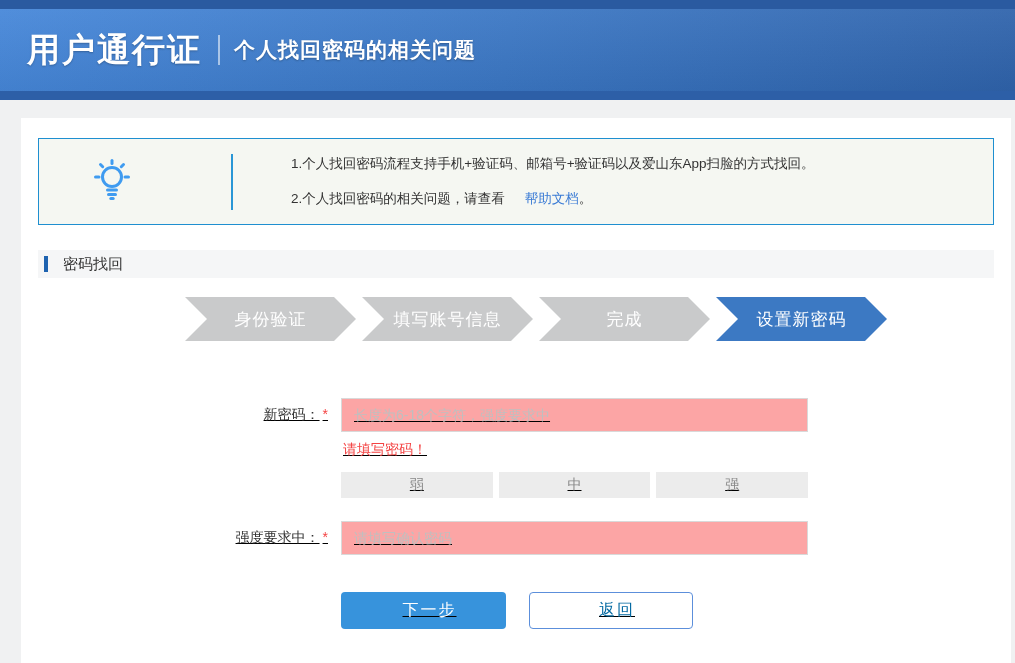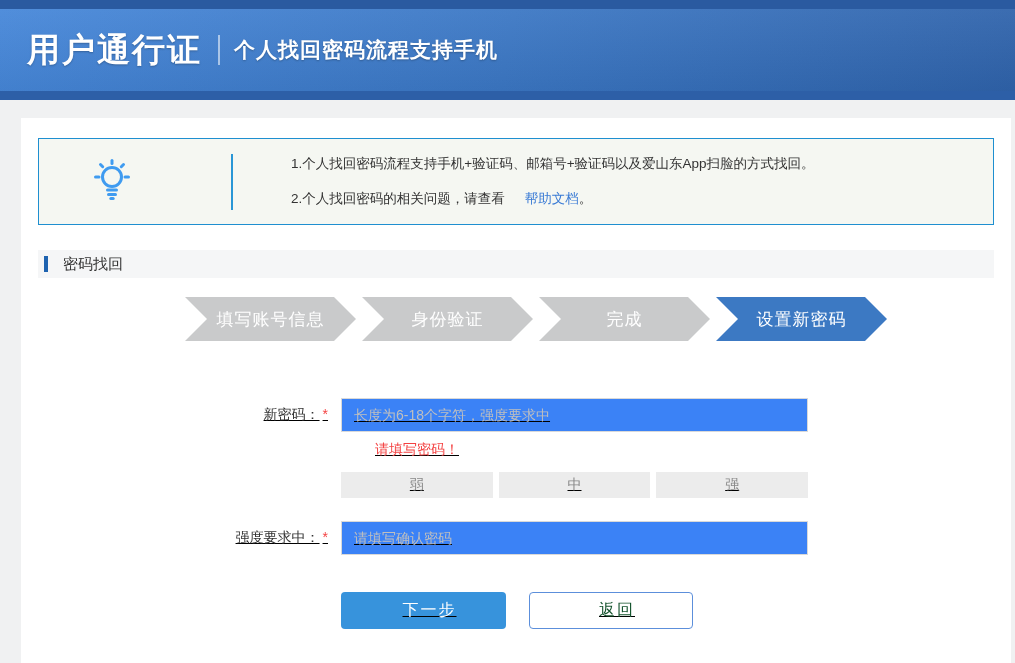--- a/index.html
+++ b/index.html
@@ -49,48 +49,48 @@
           clip-path:polygon(0 0, calc(100% - 22px) 0, 100% 50%, calc(100% - 22px) 100%, 0 100%, 22px 50%); }
   .step:last-child { margin-right:0; }
   .step.active { background:#3c79c3; }
 
   
   .form { margin-top:57px;text-decoration:underline; }
   .form-row { display:flex; align-items:center; }
   .label-col { width:320px; flex:0 0 320px; text-align:right; padding-right:13px;
                font-size:14px; color:#333; }
   .req { color:#f44242; margin-left:3px; }
-  input.text { width:467px; height:34px; border:1px solid #d9d9d9; background:#3b82f6;
+  input.text { width:467px; height:34px; border:1px solid #d9d9d9; background:#fca5a5;
                padding:0 12px; font-size:14px; color:#333; outline:none;
                font-family:"Liberation Sans","DejaVu Sans",sans-serif; }
   input.text::placeholder { color:#bfbfbf; }
   .error-row { margin-top:9px; }
-  .error-text { font-size:14px; color:#f44242; padding-left:2px;margin-left:32px; }
+  .error-text { font-size:14px; color:#f44242; padding-left:2px; }
   .strength-row { margin-top:13px; }
   .strength { display:flex; gap:6px; width:467px; }
   .strength-seg { flex:1; height:26px; background:#ececec; color:#888; font-size:14px;
                   display:flex; align-items:center; justify-content:center; }
   .confirm-row { margin-top:23px; }
   .buttons-row { margin-top:37px; }
   .btn { height:37px; font-size:16px; border-radius:4px; cursor:pointer; letter-spacing:2px;
          font-family:"Liberation Sans","DejaVu Sans",sans-serif;padding-left:12px; }
   .btn-next { width:165px; background:#3793dc; color:#fff; border:none; }
-  .btn-back { width:164px; background:#fff; color:#14532d; border:1px solid #5c8fdb; margin-left:23px; }
+  .btn-back { width:164px; background:#fff; color:#0369a1; border:1px solid #5c8fdb; margin-left:23px; }
 </style>
 </head>
 <body>
 
 <div class="screen">
 
   <div class="header">
     <div class="header-top-strip"></div>
     <div class="header-main">
       <span class="hdr-title">用户通行证</span>
       <span class="hdr-sep"></span>
-      <span class="hdr-subtitle">个人找回密码流程支持手机</span>
+      <span class="hdr-subtitle">个人找回密码的相关问题</span>
     </div>
     <div class="header-bottom-strip"></div>
   </div>
 
   <div class="card">
 
     <div class="notice">
       <div class="notice-icon-wrap">
         <span>
           <svg width="46" height="46" viewBox="0 0 46 46">
@@ -115,24 +115,24 @@
       </div>
     </div>
 
     <div class="section-header">
       <div class="section-bar"></div>
       <div class="section-title">密码找回</div>
     </div>
 
     <div class="steps">
       <div class="step">
-        <span>填写账号信息</span>
+        <span>身份验证</span>
       </div>
       <div class="step">
-        <span>身份验证</span>
+        <span>填写账号信息</span>
       </div>
       <div class="step">
         <span>完成</span>
       </div>
       <div class="step active">
         <span>设置新密码</span>
       </div>
     </div>
 
     <div class="form">

